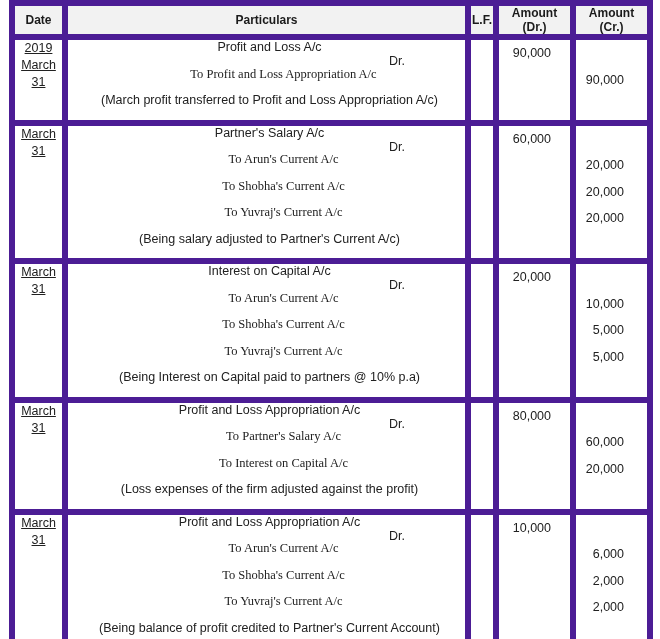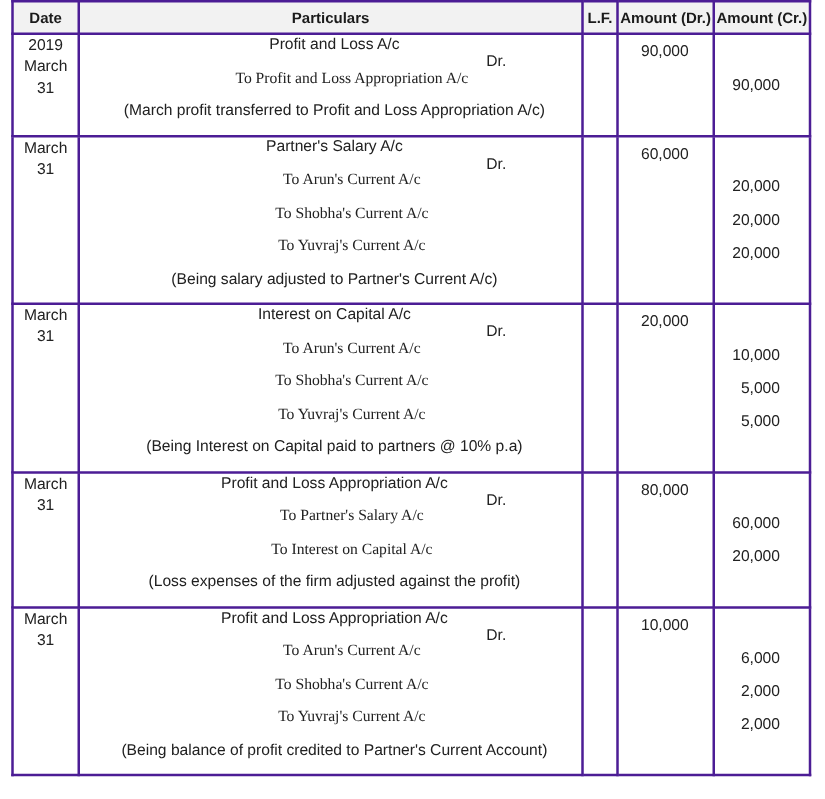--- a/index.html
+++ b/index.html
@@ -20,39 +20,40 @@
     font-size: 13px;
     font-weight: 700;
     color: #1b1b1b;
   }
   table.journal {
     border-collapse: collapse;
     table-layout: fixed;
     margin-left: 9px;
   }
   table.journal th, table.journal td {
-    border: 2px solid #4c1d95;
+    border: 6px solid #4c1d95;
     padding: 0;
     vertical-align: top;
     font-size: 12.5px;
     color: #212121;
   }
   table.journal th {
     background: #f2f2f2;
     height: 24px;
     font-size: 12px;
     font-weight: 700;
     text-align: center;
     vertical-align: middle;
     color: #1b1b1b;
   }
   .date-cell {
     text-align: center;
     padding-top: 6px;
     line-height: 17px;
+    text-decoration: underline;
   }
   .p-line {
     height: 26.5px;
     display: flex;
     align-items: center;
     padding-left: 6px;
     white-space: nowrap;
     flex-direction: column;
   }
   .p-line.indent { padding-left: 34px; font-family: Liberation Serif, serif; }

